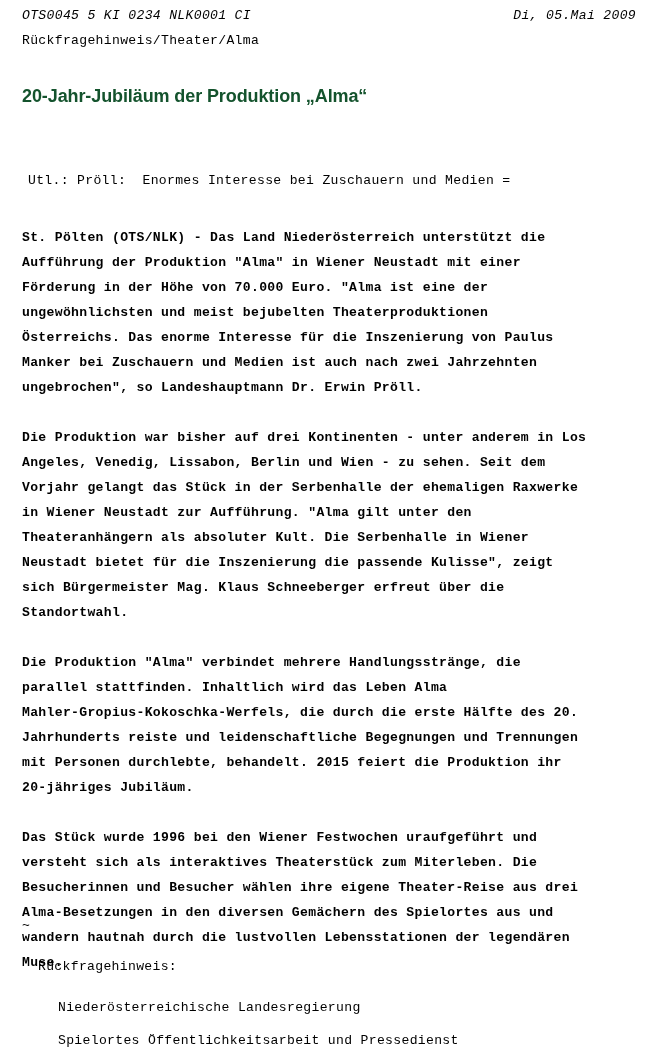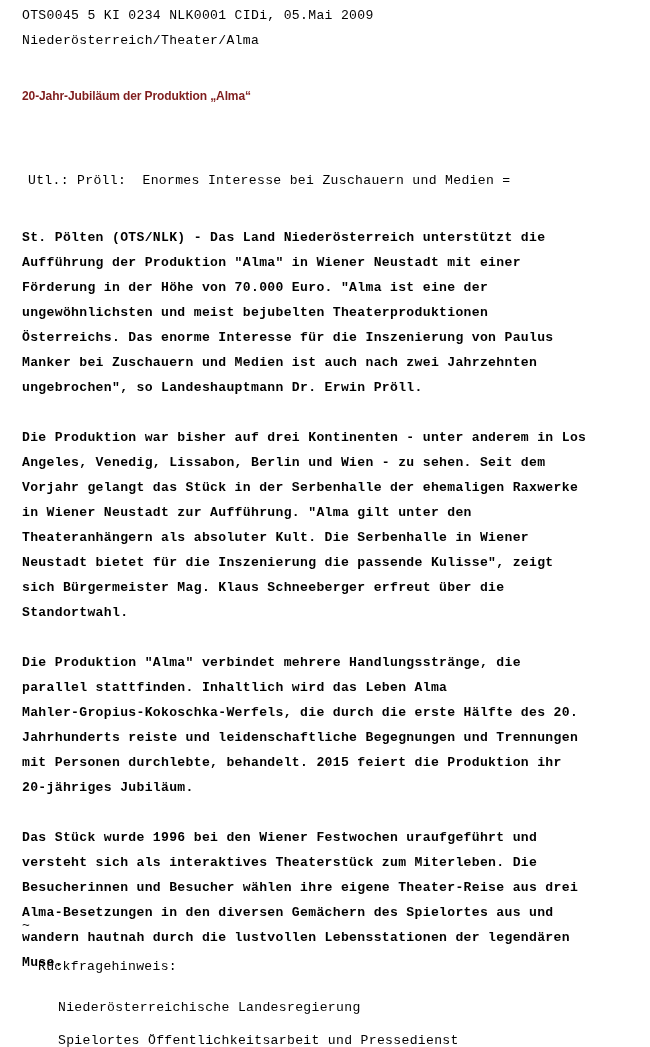--- a/index.html
+++ b/index.html
@@ -36,39 +36,41 @@
 
   
   .header {
     position: absolute;
     left: 22px;
     top: 3px;
     right: 14px;
   }
   .header-row {
     display: flex;
+    justify-content: space-between;
     align-items: baseline;
+    font-style: italic;
   }
   .header-slug { flex: 0 0 auto; }
   .header-date { flex: 0 0 auto; }
   .header-category { margin-top: 0; }
 
   
   .headline {
     position: absolute;
     left: 22px;
     top: 86px;
     right: 20px;
     font-family: "Liberation Sans", "DejaVu Sans", sans-serif;
-    font-size: 12px;
+    font-size: 18px;
     font-weight: bold;
     line-height: 20px;
     letter-spacing: -0.1px;
     margin: 0;
-    color: #7f1d1d;
+    color: #14532d;
   }
 
   
   .subtitle {
     position: absolute;
     left: 22px;
     top: 168px;
     right: 14px;
     margin-left: 6px;
   }
@@ -99,21 +101,21 @@
 </head>
 <body>
 
 <div class="page">
 
   <div class="header">
     <div class="header-row">
       <div class="mono header-slug">OTS0045 5 KI 0234 NLK0001 CI</div>
       <div class="mono header-date">Di, 05.Mai 2009</div>
     </div>
-    <div class="mono header-category">Niederösterreich/Theater/Alma</div>
+    <div class="mono header-category">Rückfragehinweis/Theater/Alma</div>
   </div>
 
   <h1 class="headline">20-Jahr-Jubiläum der Produktion „Alma“</h1>
 
   <div class="mono subtitle">Utl.: Pröll:  Enormes Interesse bei Zuschauern und Medien =</div>
 
   <div class="body-block">
     <p class="mono para">St. Pölten (OTS/NLK) - Das Land Niederösterreich unterstützt die
 Aufführung der Produktion "Alma" in Wiener Neustadt mit einer
 Förderung in der Höhe von 70.000 Euro. "Alma ist eine der

